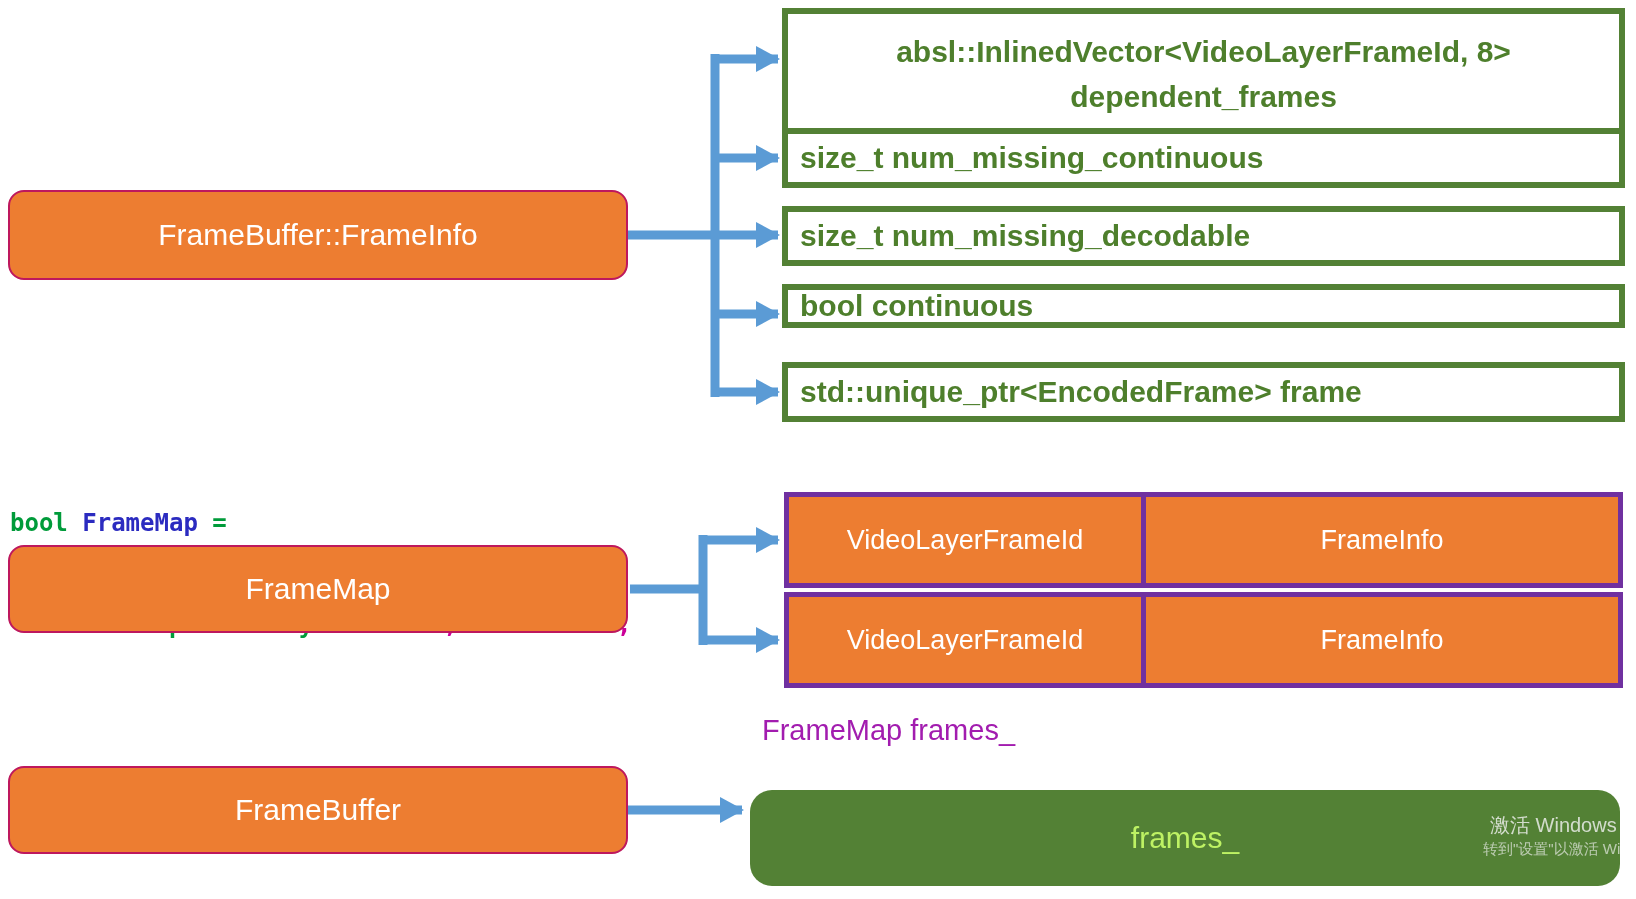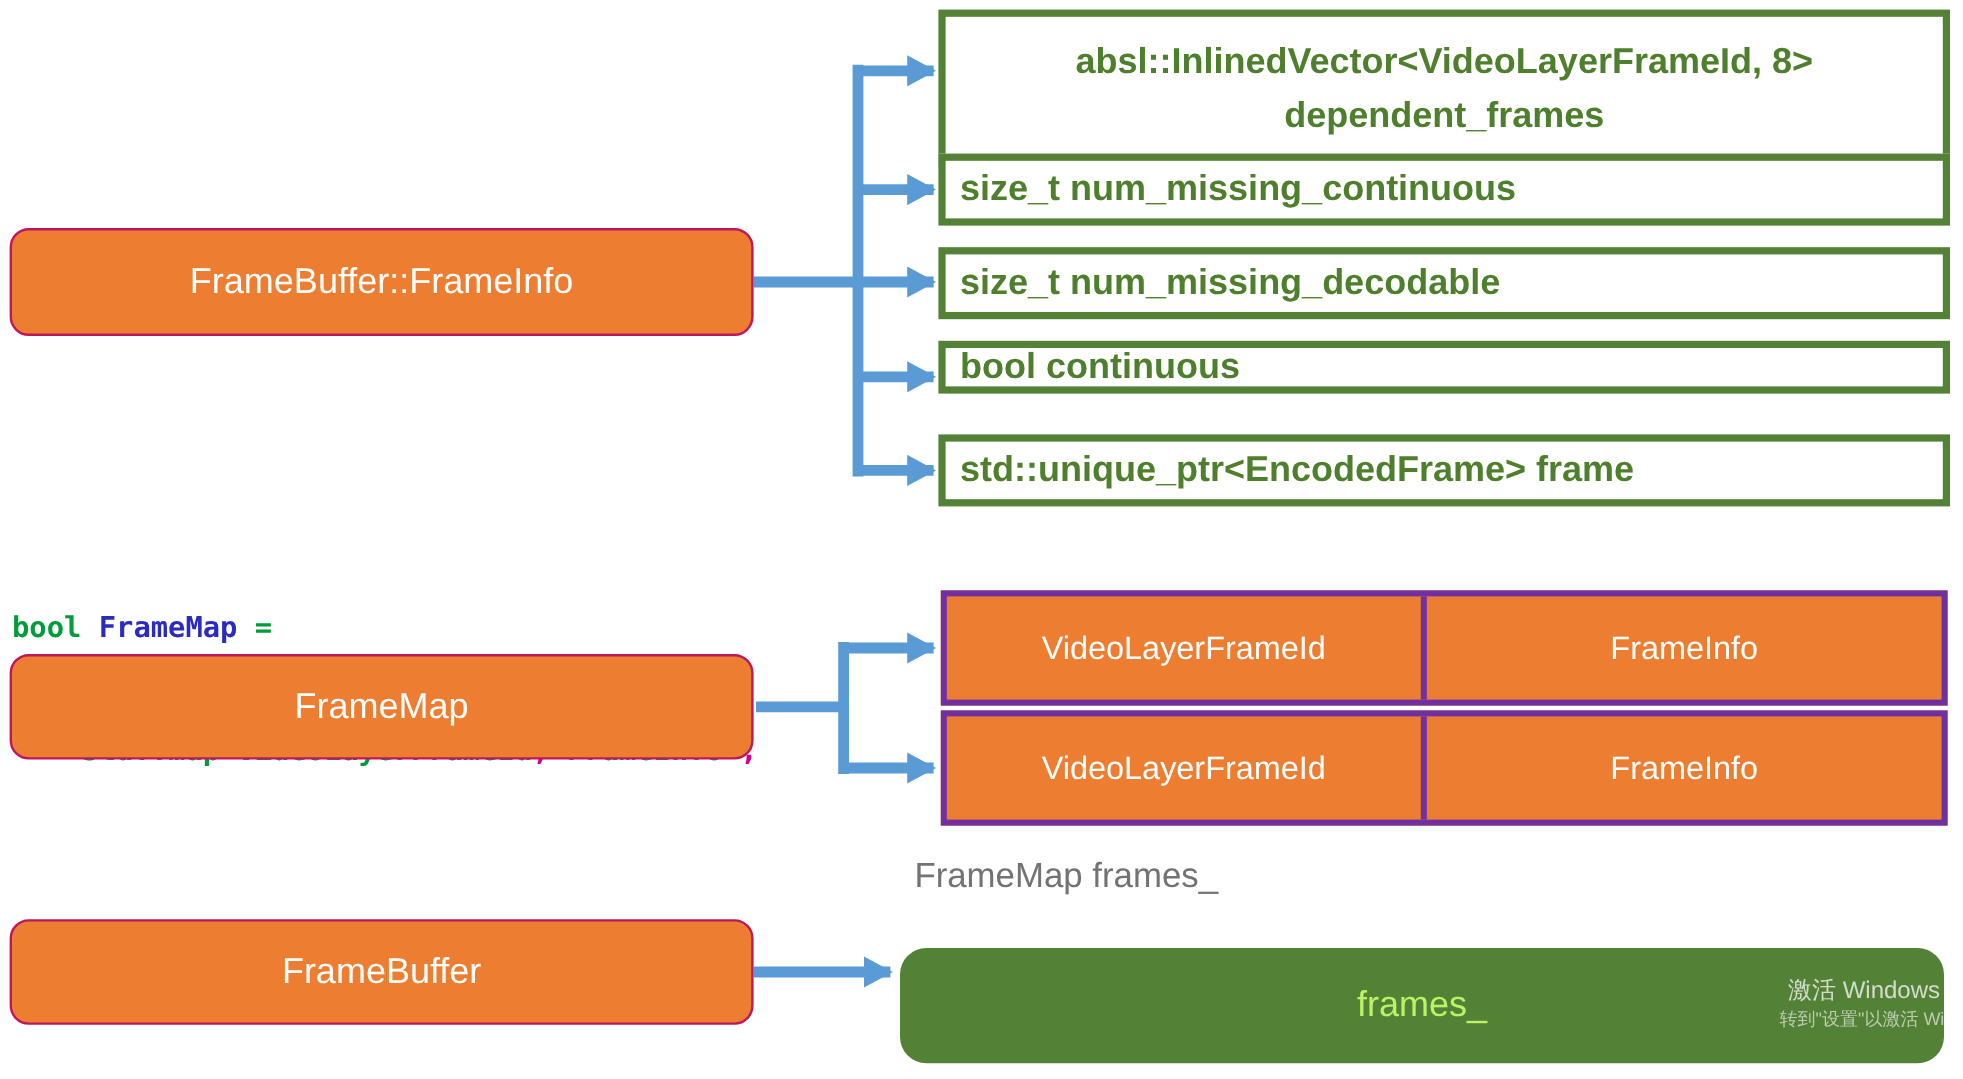--- a/index.html
+++ b/index.html
@@ -12,30 +12,30 @@
         color:#fff;font-size:30px;box-sizing:border-box;z-index:2}
 
   .gbox{position:absolute;left:782px;width:843px;border:6px solid #538135;background:#fff;
         box-sizing:border-box;display:flex;flex-direction:column;justify-content:center;
         color:#4E7F2C;font-weight:bold;font-size:30px;padding-left:12px;z-index:2}
   .gbox.center{align-items:center;padding-left:0;text-align:center;line-height:45px}
 
   .trow{position:absolute;left:784px;width:839px;height:96px;border:5px solid #7030A0;
         background:#ED7D31;box-sizing:border-box;display:flex;z-index:2}
   .tcell{display:flex;align-items:center;justify-content:center;color:#fff;font-size:27px}
-  .tcell.key{width:400px;border-right:5px solid #7030A0;box-sizing:border-box}
+  .tcell.key{width:357px;border-right:5px solid #7030A0;box-sizing:border-box}
   .tcell.val{flex:1}
 
   .code{position:absolute;left:10px;top:438px;font-family:"DejaVu Sans Mono",monospace;
         font-weight:bold;font-size:24px;line-height:34px;white-space:pre;z-index:2}
   .c-g{color:#009B3A}
   .c-n{color:#2B2BC0}
   .c-m{color:#CC0099}
 
-  .member-label{position:absolute;left:762px;top:714px;color:#737373;font-size:29px;z-index:2}
+  .member-label{position:absolute;left:762px;top:714px;color:#a21caf;font-size:29px;z-index:2}
 
   .frames-box{position:absolute;left:750px;top:790px;width:870px;height:96px;background:#538135;
         border-radius:22px;display:flex;align-items:center;justify-content:center;
         color:#bef264;font-size:30px;z-index:2}
 
   .wm1{position:absolute;left:1490px;top:812px;font-size:20px;color:rgba(242,242,242,0.8);
        white-space:nowrap;z-index:3}
   .wm2{position:absolute;left:1483px;top:840px;font-size:15px;color:rgba(242,242,242,0.65);
        white-space:nowrap;z-index:3}
 </style>

